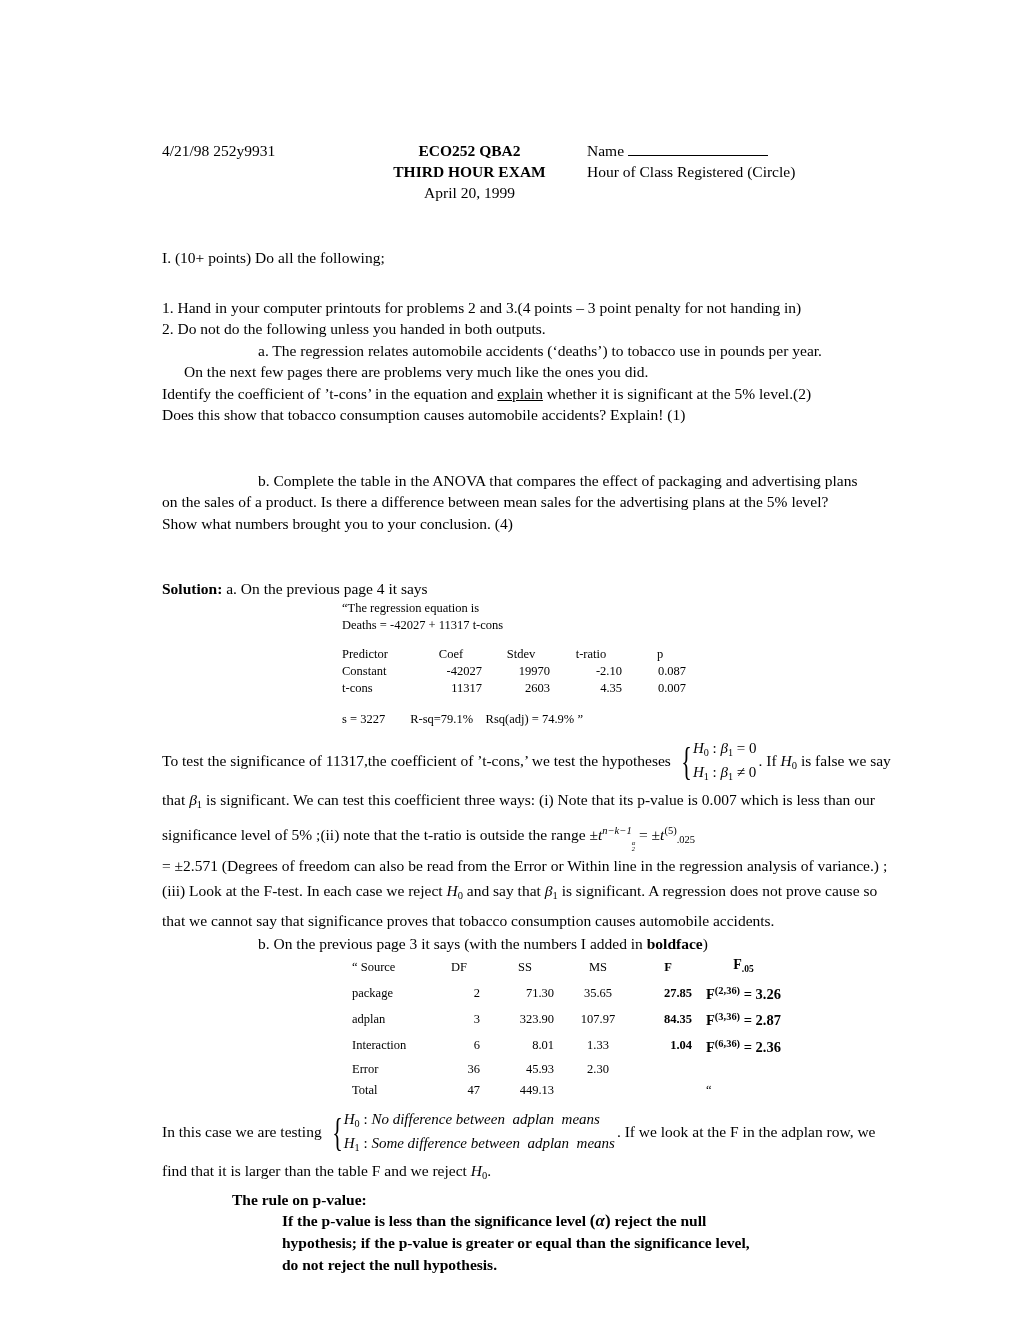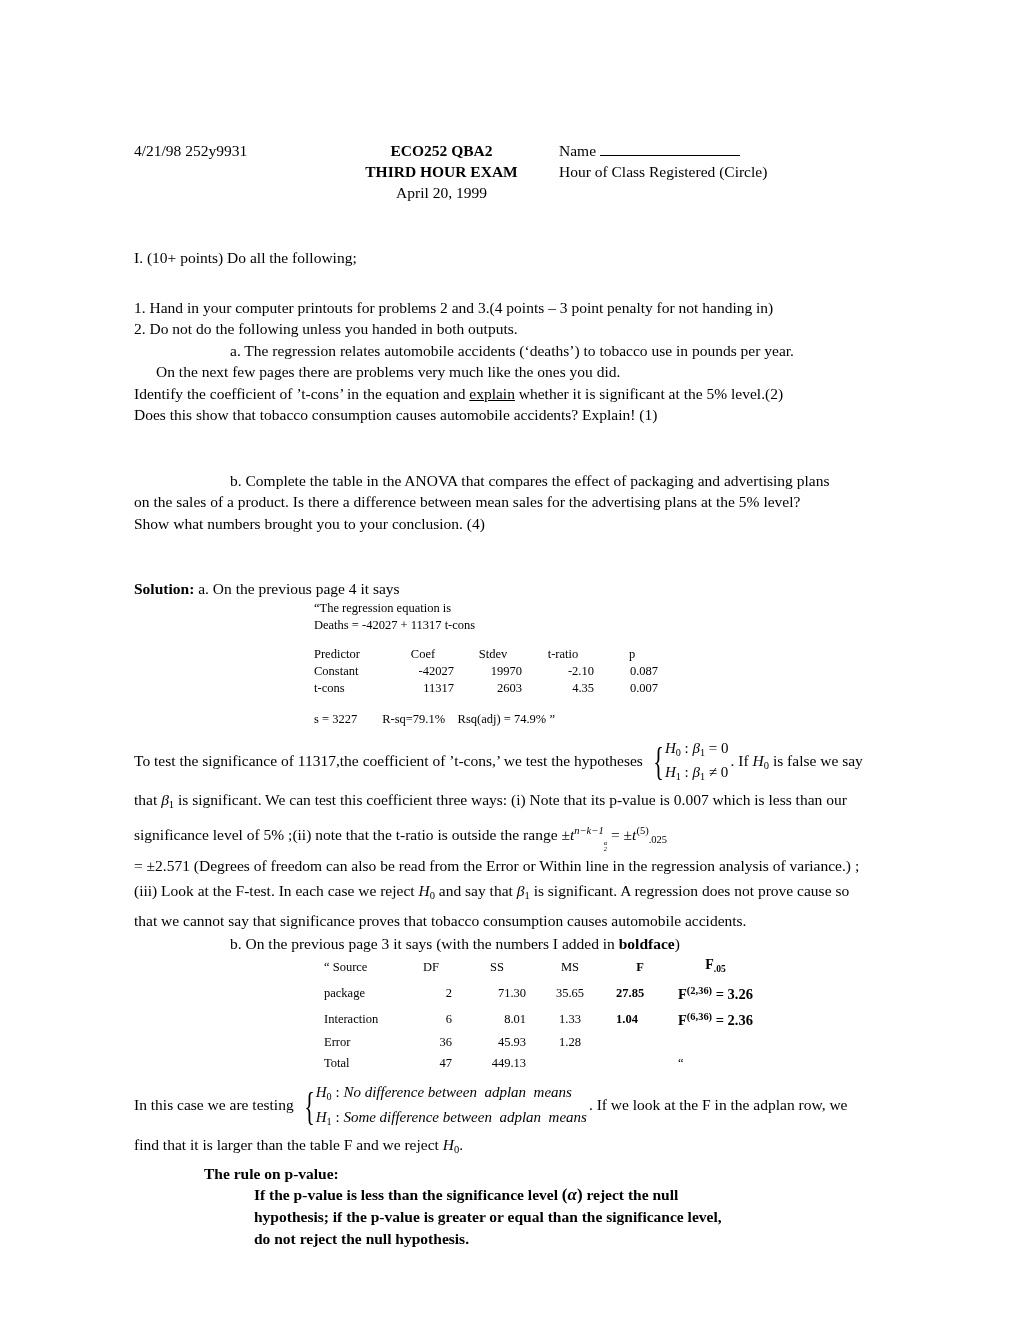--- a/index.html
+++ b/index.html
@@ -10,21 +10,21 @@
   body {
     width: 1020px;
     height: 1320px;
     position: relative;
     font-family: "Liberation Serif", "DejaVu Serif", serif;
     color: #000000;
     overflow: hidden;
   }
   .page {
     position: absolute;
-    left: 134px;
+    left: 162px;
     top: 140px;
     width: 730px;
   }
 
   
   .hdr {
     display: flex;
     flex-direction: row;
     font-size: 15.5px;
     line-height: 21px;
@@ -126,21 +126,21 @@
     border-collapse: collapse;
   }
   .anova td {
     white-space: nowrap;
     padding: 2px 0;
   }
   .anova .a-src { width: 86px; text-align: left; }
   .anova .a-df  { width: 42px; text-align: right; padding-right: 16px; }
   .anova .a-ss  { width: 58px; text-align: right; padding-right: 16px; }
   .anova .a-ms  { width: 56px; text-align: center; padding-right: 18px; }
-  .anova .a-f   { width: 48px; text-align: left; padding-right: 14px; font-weight: bold;}
+  .anova .a-f   { width: 48px; text-align: right; padding-right: 14px; font-weight: bold;}
   .anova .a-fc  { text-align: left; }
   .anova .hrow td { font-weight: normal; text-align: center; }
   .anova .hrow .a-src { text-align: left; }
   .anova .hrow .a-f { font-weight: bold; }
   .anova .hrow .a-fc { font-weight: bold; font-size: 14px;}
   .fcrit { font-weight: bold; font-size: 14.5px; }
   .fcrit .fsup { font-size: 0.72em; vertical-align: 0.5em; }
 
   
   .rule-head {
@@ -282,35 +282,43 @@
 
       <tr>
         <td class="a-src">package</td>
         <td class="a-df">2</td>
         <td class="a-ss">71.30</td>
         <td class="a-ms">35.65</td>
         <td class="a-f">27.85</td>
         <td class="a-fc"><span class="fcrit">F<span class="fsup">(2,36)</span> <span>= 3.26</span></span></td>
       </tr>
 
+      <tr>
+        <td class="a-src">adplan</td>
+        <td class="a-df">3</td>
+        <td class="a-ss">323.90</td>
+        <td class="a-ms">107.97</td>
+        <td class="a-f">84.35</td>
+        <td class="a-fc"><span class="fcrit">F<span class="fsup">(3,36)</span> <span>= 2.87</span></span></td>
+      </tr>
 
       <tr>
         <td class="a-src">Interaction</td>
         <td class="a-df">6</td>
         <td class="a-ss">8.01</td>
         <td class="a-ms">1.33</td>
         <td class="a-f">1.04</td>
         <td class="a-fc"><span class="fcrit">F<span class="fsup">(6,36)</span> <span>= 2.36</span></span></td>
       </tr>
 
       <tr>
         <td class="a-src">Error</td>
         <td class="a-df">36</td>
         <td class="a-ss">45.93</td>
-        <td class="a-ms">1.28</td>
+        <td class="a-ms">2.30</td>
         <td class="a-f"></td>
         <td class="a-fc"></td>
       </tr>
 
       <tr>
         <td class="a-src">Total</td>
         <td class="a-df">47</td>
         <td class="a-ss">449.13</td>
         <td class="a-ms"></td>
         <td class="a-f"></td>

